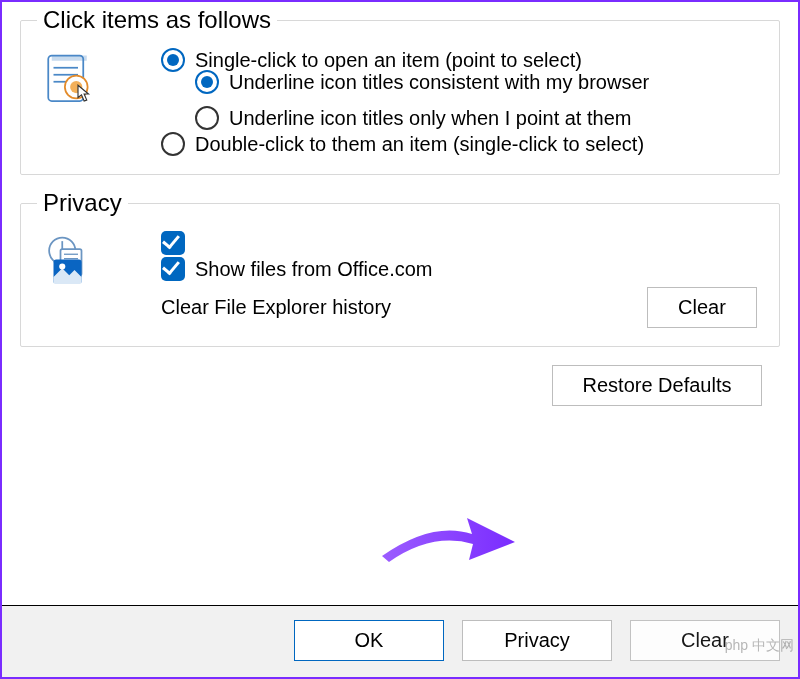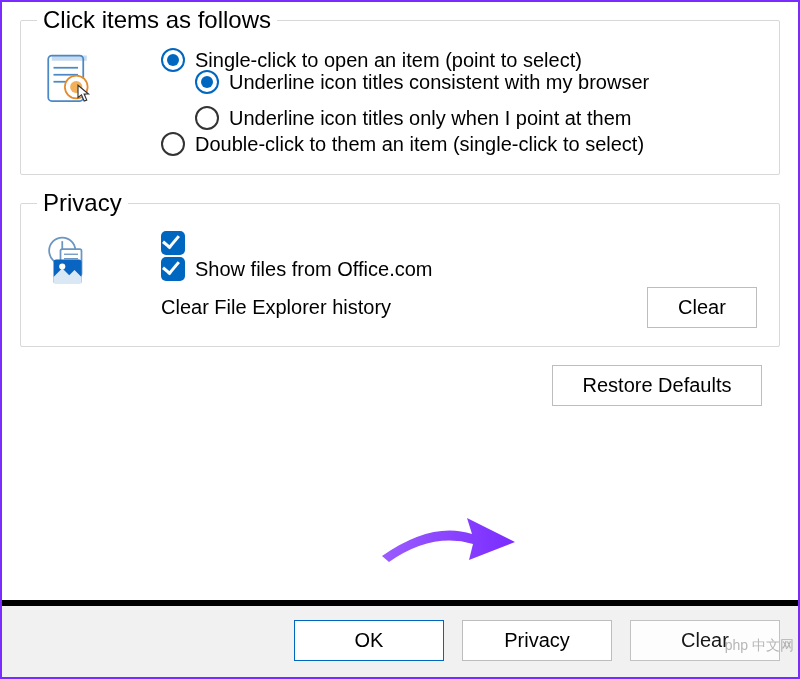--- a/index.html
+++ b/index.html
@@ -129,21 +129,21 @@
   }
   .restore-row {
     display: flex;
     justify-content: flex-end;
     padding: 4px 18px 16px 0;
   }
   .footer {
     position: absolute;
     left: 0; right: 0; bottom: 0;
     background: #f1f1f1;
-    border-top: 6px solid #000000;
+    border-top: 1px solid #000000;
     padding: 14px 18px 16px;
     display: flex;
     justify-content: flex-end;
     gap: 18px;
   }
   button.primary {
     border: 1.5px solid #0067c0;
     min-width: 150px;
   }
   .footer button.win-btn { min-width: 150px; }

